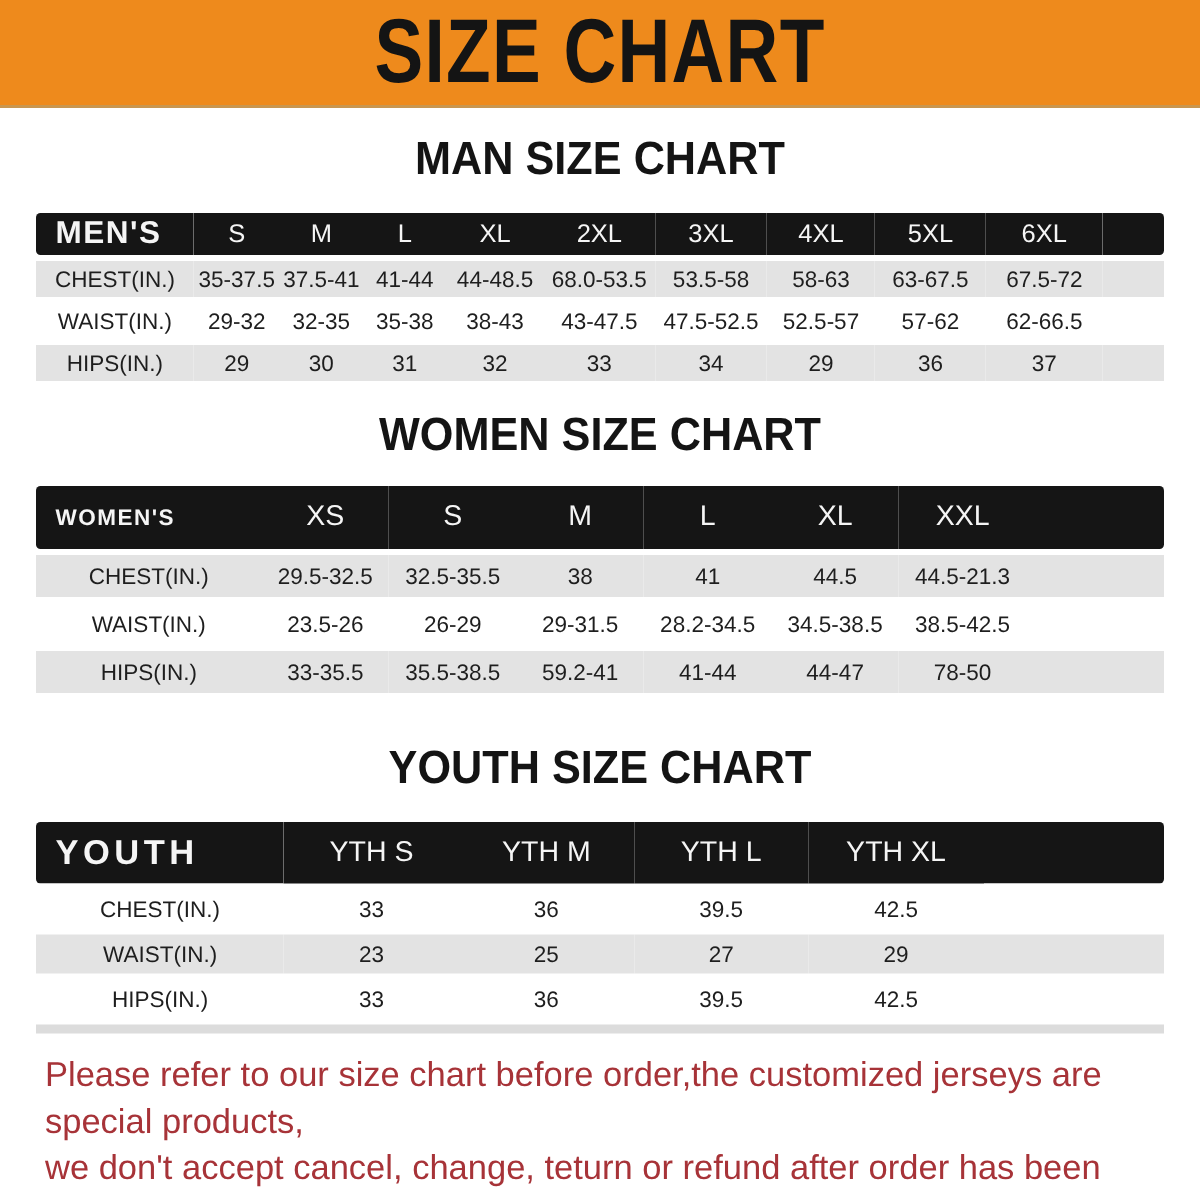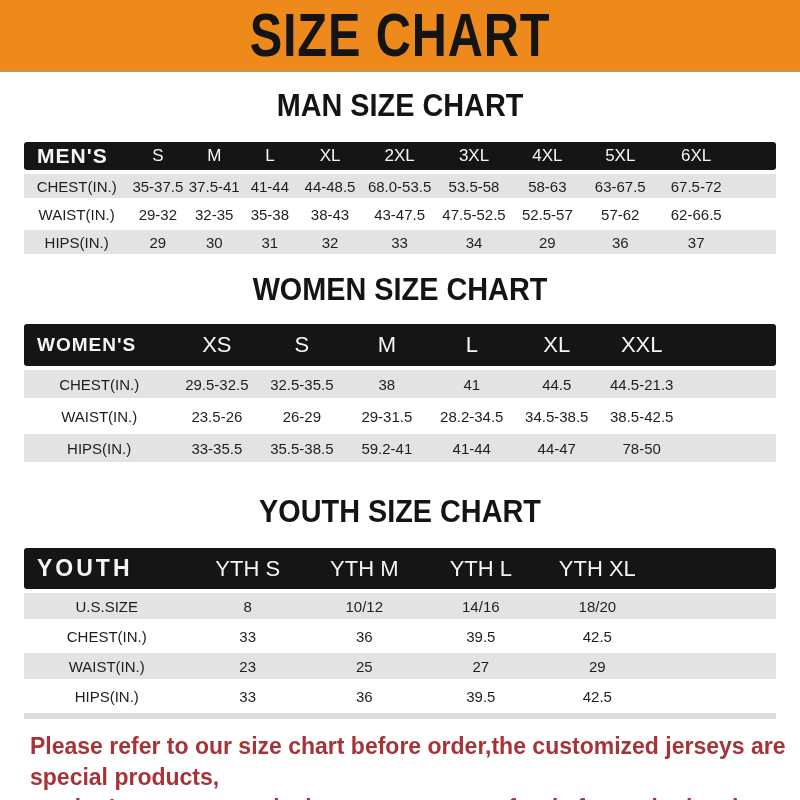--- a/index.html
+++ b/index.html
@@ -56,22 +56,22 @@
     text-align: center;
     vertical-align: middle;
     padding: 0;
   }
   tr.bar th:first-child { text-align: left; padding-left: 13px; border-radius: 3px 0 0 3px; }
   tr.bar th:last-child  { border-radius: 0 3px 3px 0; }
   tr.bar th.group-label { font-weight: bold; letter-spacing: 1px; }
 
   .men   tr.bar th { height: 28px; font-size: 17px; }
   .men   tr.bar th.group-label { font-size: 21px; }
-  .women tr.bar th, .youth tr.bar th { height: 42px; font-size: 22px; }
-  .women tr.bar th.group-label { font-size: 19px; }
+  .women tr.bar th, .youth tr.bar th { height: 42px; font-size: 19px; }
+  .women tr.bar th.group-label { font-size: 15px; }
   .youth tr.bar th.group-label { font-size: 23px; letter-spacing: 3px; }
   .youth tr.bar th { height: 41px; }
 
   tr.data-row td {
     text-align: center;
     vertical-align: middle;
     font-size: 15px;
     color: #1e1e1e;
     padding: 0;
   }
@@ -83,21 +83,21 @@
 
   .disclaimer {
     margin: 8px 0 0 0;
     padding-left: 30px;
     color: var(--footer-red, #A73338);
   }
   .disclaimer p {
     margin: 0;
     font-size: 23px;
     line-height: 31px;
-    font-weight: bold;
+    font-weight: normal;
   }
 </style>
 </head>
 <body>
 
 <header class="banner">
   <h1>SIZE CHART</h1>
 </header>
 
 <main id="sections">
@@ -249,28 +249,20 @@
           <tr class="bar">
             <th class="group-label">YOUTH</th>
             <th>YTH S</th>
             <th>YTH M</th>
             <th>YTH L</th>
             <th>YTH XL</th>
             <th></th>
           </tr>
         </thead>
         <tbody>
-          <tr class="data-row gray">
-            <td class="row-label">U.S.SIZE</td>
-            <td>8</td>
-            <td>10/12</td>
-            <td>14/16</td>
-            <td>18/20</td>
-            <td></td>
-          </tr>
           <tr class="data-row white">
             <td class="row-label">CHEST(IN.)</td>
             <td>33</td>
             <td>36</td>
             <td>39.5</td>
             <td>42.5</td>
             <td></td>
           </tr>
           <tr class="data-row gray">
             <td class="row-label">WAIST(IN.)</td>

